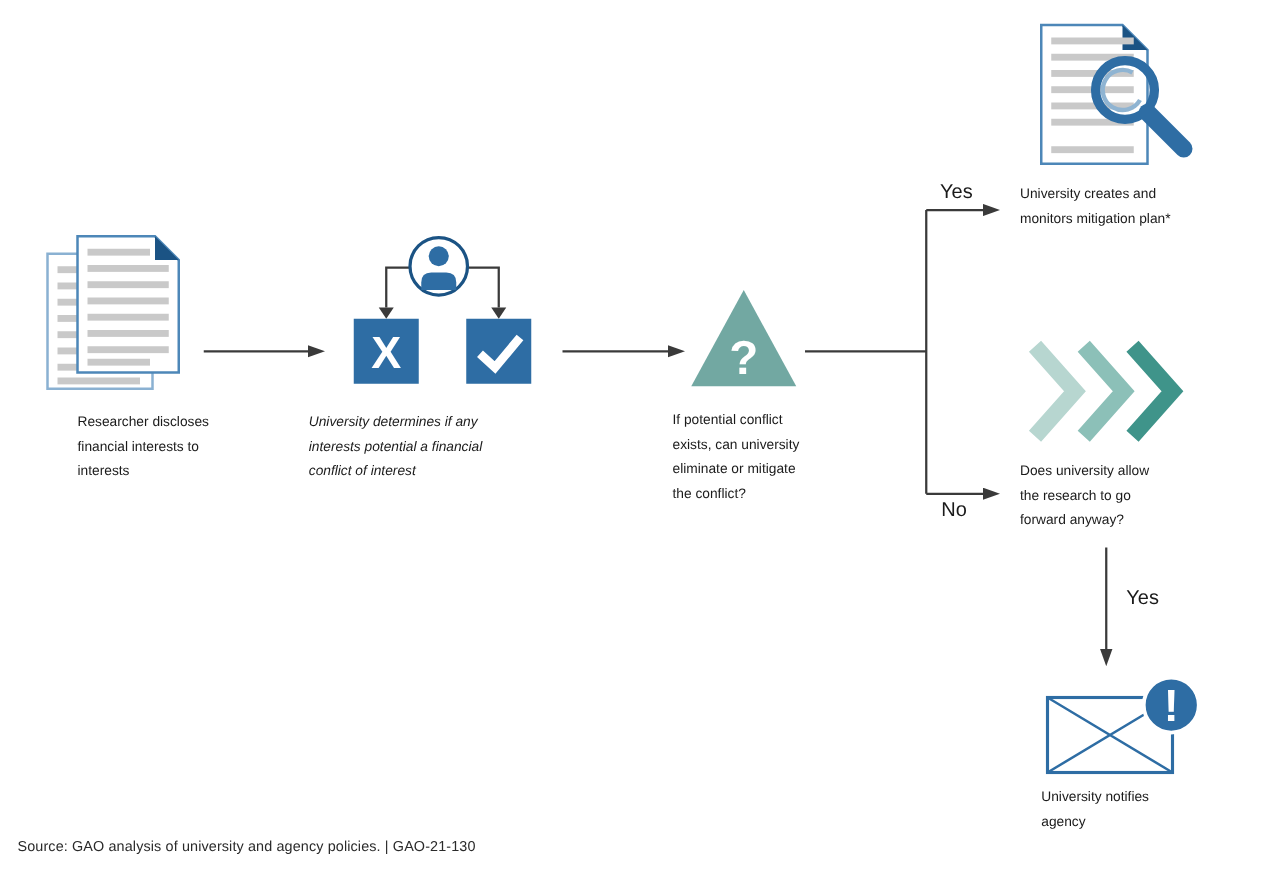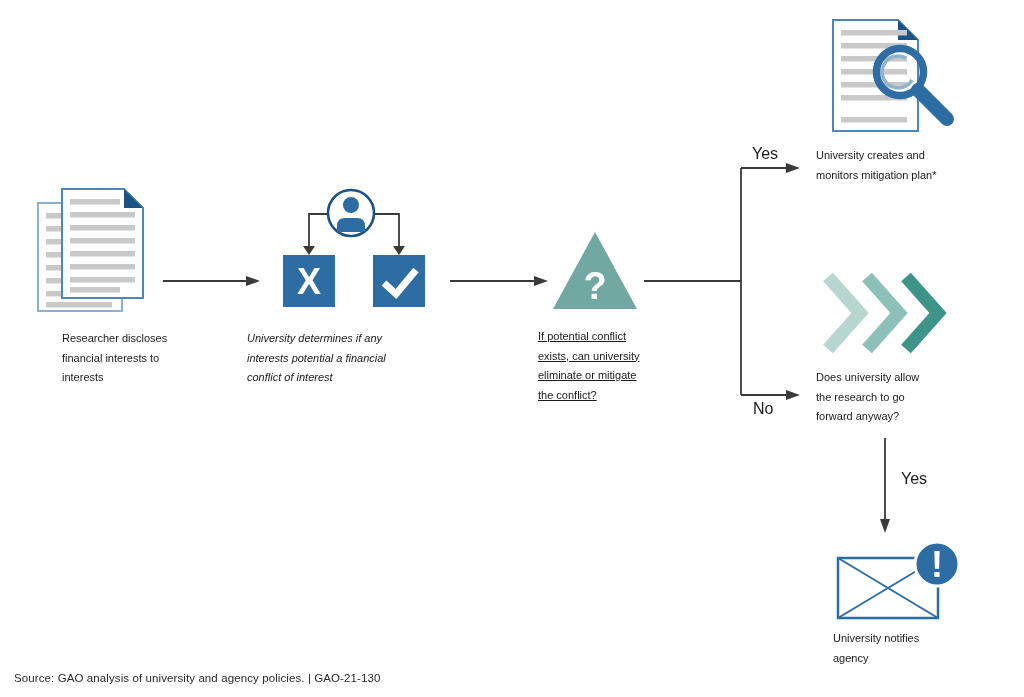--- a/index.html
+++ b/index.html
@@ -120,21 +120,21 @@
     <div>financial interests to</div>
     <div>interests</div>
   </div>
 
   <div class="abs step-text" style="left:247px;top:329px;width:235px;font-style:italic;">
     <div>University determines if any</div>
     <div>interests potential a financial</div>
     <div>conflict of interest</div>
   </div>
 
-  <div class="abs step-text" style="left:538px;top:327px;width:175px;text-decoration:underline;">
+  <div class="abs step-text" style="left:538px;top:327px;width:175px;">
     <div>If potential conflict</div>
     <div>exists, can university</div>
     <div>eliminate or mitigate</div>
     <div>the conflict?</div>
   </div>
 
   <div class="abs step-text" style="left:816px;top:146px;width:205px;">
     <div>University creates and</div>
     <div>monitors mitigation plan*</div>
   </div>

